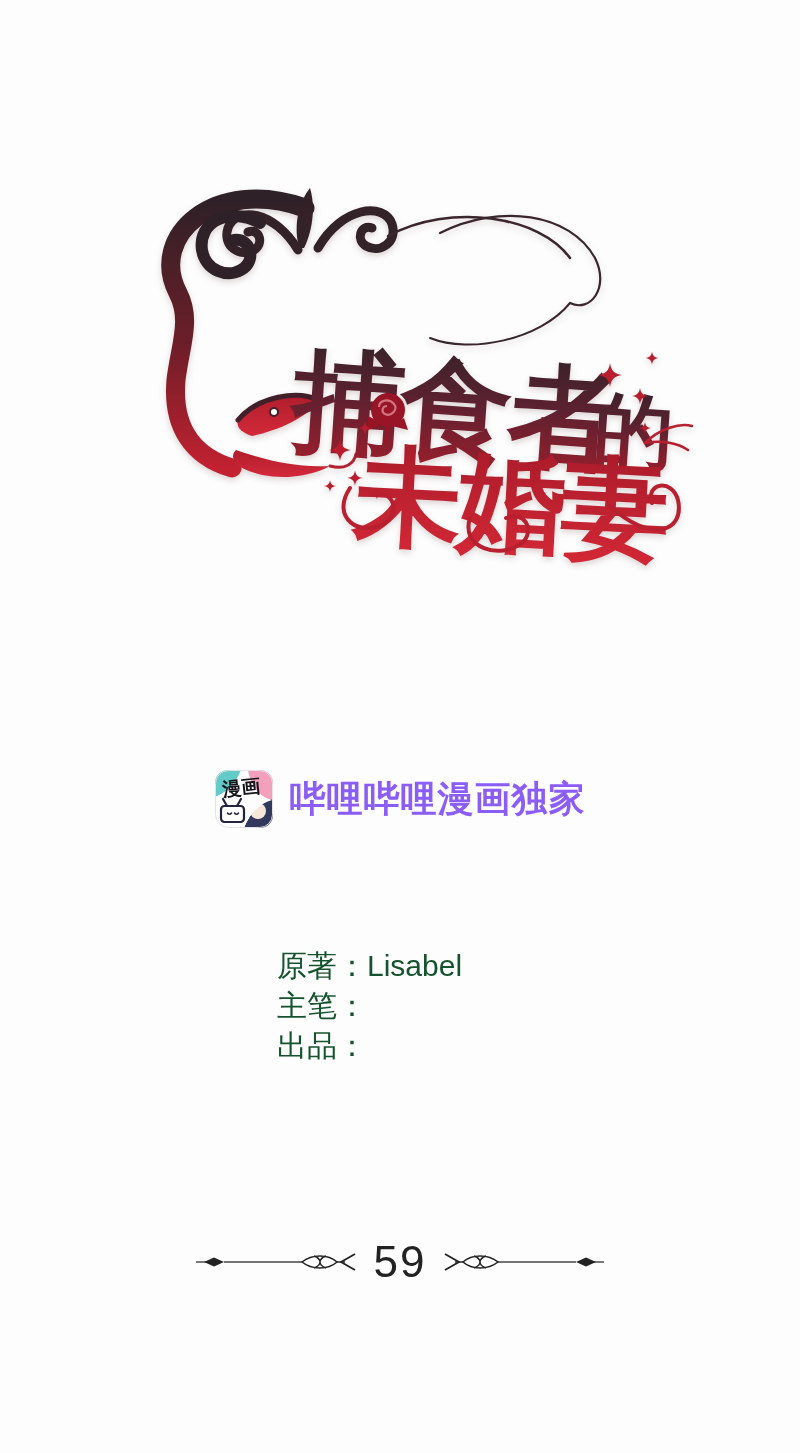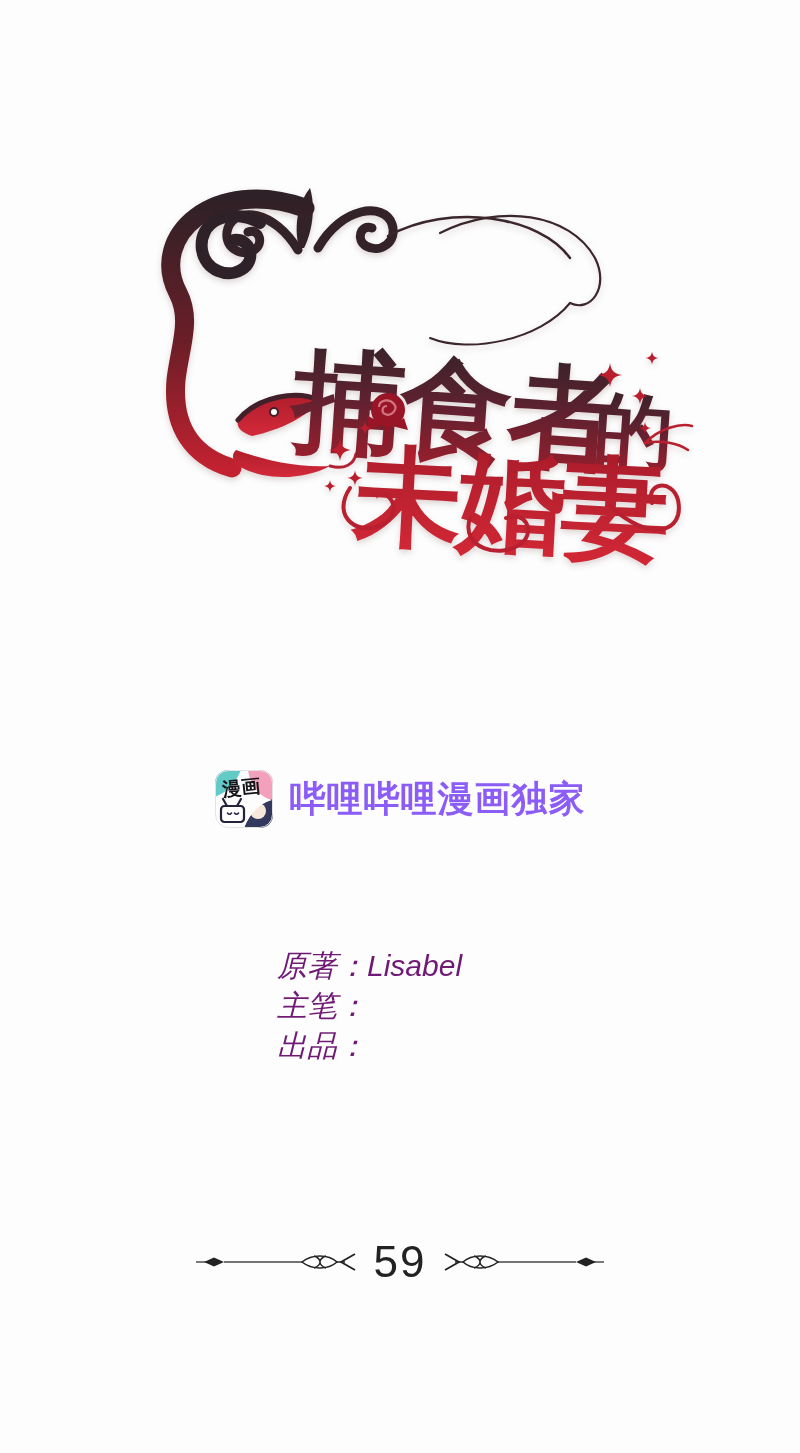--- a/index.html
+++ b/index.html
@@ -29,21 +29,21 @@
   }
   .app-icon { width:58px; height:58px; flex:0 0 auto; }
   .publisher-label {
     font-size:36px; font-weight:900; color:#8b5cf6;
     letter-spacing:1px; line-height:58px; white-space:nowrap;
   }
 
   
   .credits-block {
     position:absolute; left:277px; top:946px;
-    font-size:30px; color:#701a75;font-style:italic;
+    font-size:30px; color:#14532d;
   }
   .credit-row { display:flex; height:40px; line-height:40px; white-space:nowrap; }
   .credit-label { display:inline-block; min-width:88px; }
   .credit-value { display:inline-block;text-align:center; }
 
   
   .chapter-divider {
     position:absolute; left:0; top:1238px; width:100%; height:48px;
     display:flex; align-items:center; justify-content:center; gap:18px;
   }

